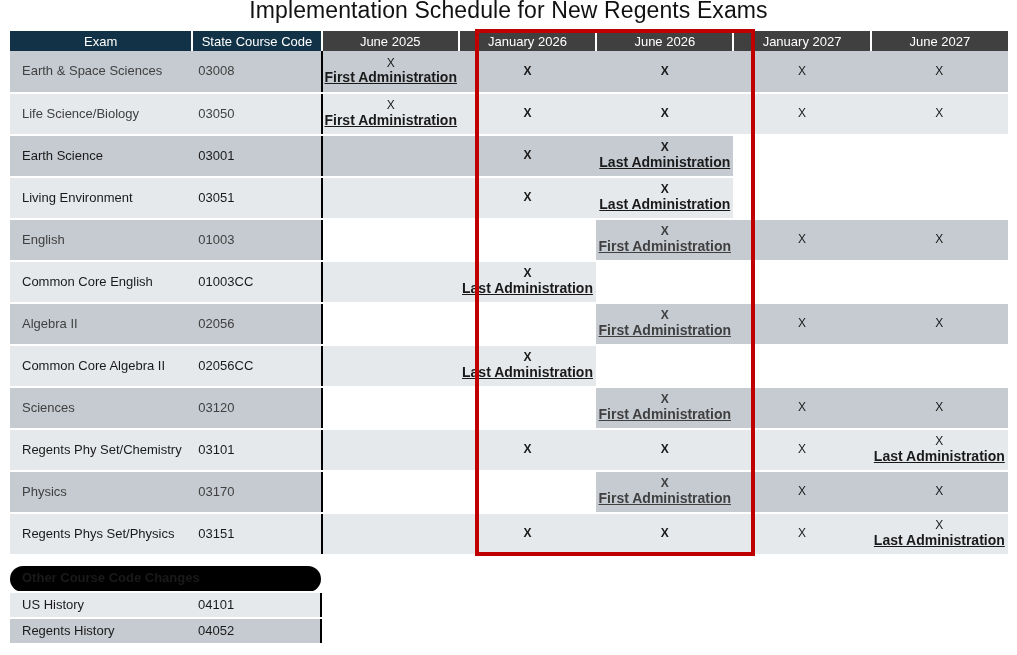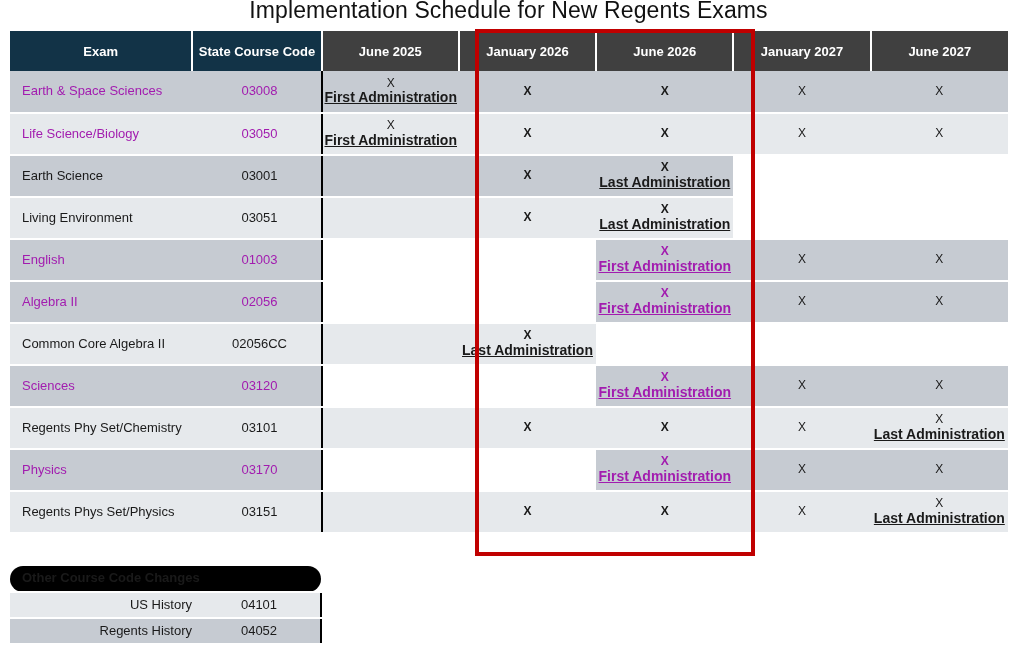--- a/index.html
+++ b/index.html
@@ -33,24 +33,24 @@
     border-collapse:collapse;
     table-layout:fixed;
     width:998px;
   }
   table.sched col.c-exam{width:182px;}
   table.sched col.c-code{width:129px;}
   table.sched col.c-yr{width:137px;}
 
   
   thead th{
-    height:40px;
+    height:20px;
     color:#ffffff;
     font-size:13px;
-    font-weight:bold;
+    font-weight:normal;
     text-align:center;
     vertical-align:middle;
     padding:0;
     border-right:2px solid #ffffff;
     box-sizing:border-box;
   }
   thead th.dark{background:#123347;}
   thead th.teal{background:#404040;}
   thead th.last{border-right:none;}
 
@@ -66,36 +66,36 @@
     line-height:1.12;
   }
   td.exam{
     padding-left:12px;
     text-align:left;
     font-size:13px;
     white-space:nowrap;
   }
   td.code{
     padding-left:6px;
-    text-align:center;
+    text-align:left;
     font-size:13px;
   }
   td.yr{
     text-align:center;
     font-size:12px;
   }
   td.sep{border-right:2px solid #000000;}
 
   
   .sh-dark{background:#c6cbd2;}
   .sh-light{background:#e6e9ec;}
   .sh-none{background:#ffffff;}
 
   
-  .red{color:#a21caf;}
+  .red{color:#404040;}
 
   .bold{font-weight:bold;}
 
   .mark{display:block;}
   .note{display:block;font-size:14px;text-decoration:underline;}
 
   
   #redbox{
     position:absolute;
     left:475px;top:29px;
@@ -134,21 +134,21 @@
   tr.blackbar td.empty{background:#ffffff;border-bottom:none;}
 
   table.other tbody td{
     height:26px;
     font-size:13px;
     color:#1a1a1a;
     vertical-align:middle;
     border-bottom:2px solid #ffffff;
     box-sizing:border-box;
   }
-  table.other td.exam{padding-left:12px;text-align:right;}
+  table.other td.exam{padding-left:12px;}
   table.other td.code{padding-left:6px;}
   table.other td.blank{background:#ffffff;border-bottom:none;}
   table.other td.sep{border-right:2px solid #000000;margin-left:40px;}
 </style>
 </head>
 <body>
 
 <div id="title">Implementation Schedule for New Regents Exams</div>
 
 <div id="table-wrap">
@@ -252,20 +252,32 @@
             <span class="note bold">First Administration</span>
           </td>
           <td class="yr sh-dark">
             <span class="mark">X</span>
           </td>
           <td class="yr sh-dark">
             <span class="mark">X</span>
           </td>
         </tr>
         <tr>
+          <td class="exam sh-light">Common Core English</td>
+          <td class="code sep sh-light">01003CC</td>
+          <td class="yr sh-light"></td>
+          <td class="yr sh-light bold">
+            <span class="mark">X</span>
+            <span class="note bold">Last Administration</span>
+          </td>
+          <td class="yr sh-none"></td>
+          <td class="yr sh-none"></td>
+          <td class="yr sh-none"></td>
+        </tr>
+        <tr>
           <td class="exam sh-dark red">Algebra II</td>
           <td class="code sep sh-dark red">02056</td>
           <td class="yr sh-none"></td>
           <td class="yr sh-none"></td>
           <td class="yr sh-dark red bold">
             <span class="mark">X</span>
             <span class="note bold">First Administration</span>
           </td>
           <td class="yr sh-dark">
             <span class="mark">X</span>

